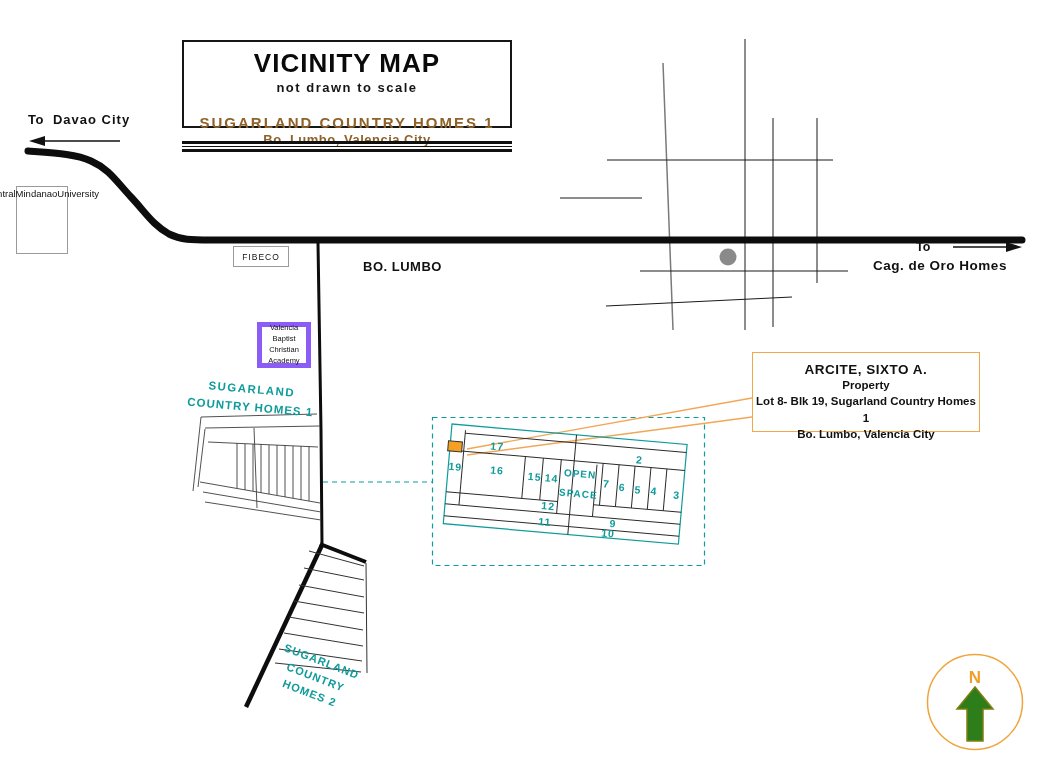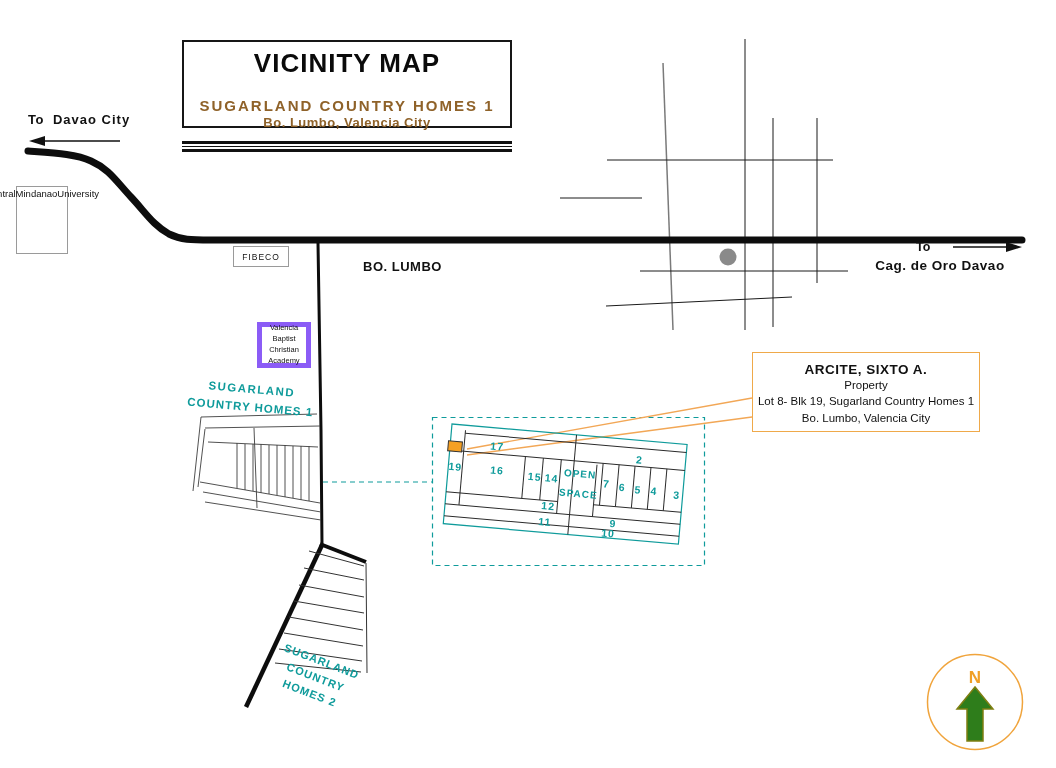--- a/index.html
+++ b/index.html
@@ -44,21 +44,21 @@
   .sub1 .l1{font-size:11.5px;letter-spacing:1.5px;}
   .sub1 .l2{font-size:11.5px;letter-spacing:1px;}
   .sub2{left:258px;top:652px;width:115px;text-align:center;color:#0F9B9B;
         transform:rotate(21deg);transform-origin:center;font-weight:600;line-height:1.55;}
   .sub2 div{font-size:11px;letter-spacing:1px;}
 
   
   .prop-box{left:752px;top:352px;width:228px;height:80px;border:1.5px solid #EFA94A;box-sizing:border-box;
             text-align:center;padding-top:9px;background:#fff;}
   .prop-owner{font-size:13.5px;font-weight:800;letter-spacing:0.5px;}
-  .prop-line{font-size:11.5px;font-weight:400;line-height:1.42;}
+  .prop-line{font-size:11.5px;font-weight:700;line-height:1.42;}
 </style>
 </head>
 <body>
 
 <div id="stage">
 
   <svg class="abs" style="left:0;top:0" width="1056" height="768" viewBox="0 0 1056 768">
 
     <g stroke="#1a1a1a" stroke-width="1" fill="none">
       <line x1="663" y1="63" x2="673" y2="330" stroke="#7a7a7a" stroke-width="1.5"></line>
@@ -172,20 +172,21 @@
 
     <g>
       <circle cx="975" cy="702" r="47.5" fill="none" stroke="#F0A43C" stroke-width="1.5"></circle>
       <text x="975" y="683" text-anchor="middle" font-size="17" font-weight="bold" fill="#F0A028">N</text>
       <polygon points="975,687 957,709 967,709 967,741 983,741 983,709 993,709" fill="#2E7D1B" stroke="#7f7f12" stroke-width="1.5"></polygon>
     </g>
   </svg>
 
   <div class="abs title-box">
     <div class="title-main">VICINITY MAP</div>
+    <div class="title-sub">not drawn to scale</div>
     <div class="title-proj">SUGARLAND COUNTRY HOMES 1</div>
     <div class="title-loc">Bo. Lumbo, Valencia City</div>
   </div>
   <div class="abs underbars">
     <div class="bar3"></div>
       <div class="bar1"></div>
       <div class="bar3b"></div>
   </div>
 
   <div class="abs to-davao">
@@ -199,21 +200,21 @@
   </div>
 
   <div class="abs fibeco-box">
     <span>FIBECO</span>
   </div>
 
   <div class="abs bo-lumbo">BO. LUMBO</div>
 
 
   <div class="abs to-cdo-to">To</div>
-  <div class="abs to-cdo-city">Cag. de Oro Davao</div>
+  <div class="abs to-cdo-city">Cag. de Oro Homes</div>
 
   <div class="abs vbca-box">
     <div>Valencia</div>
     <div>Baptist</div>
     <div>Christian</div>
     <div>Academy</div>
   </div>
 
   <div class="abs sub1">
     <div class="l1">SUGARLAND</div>

